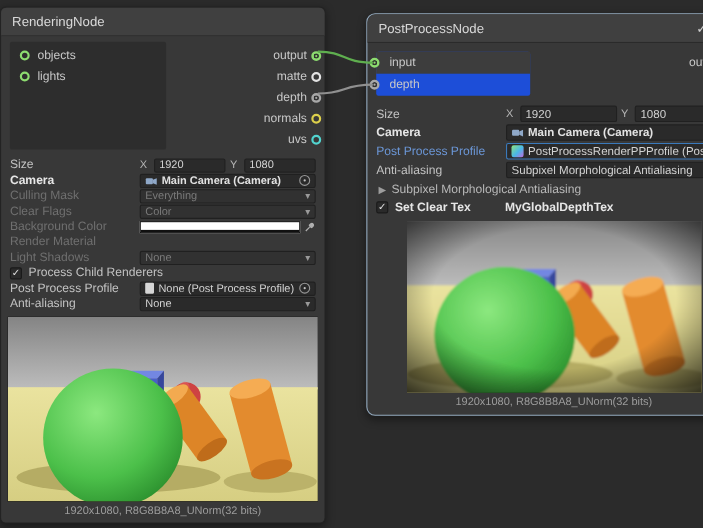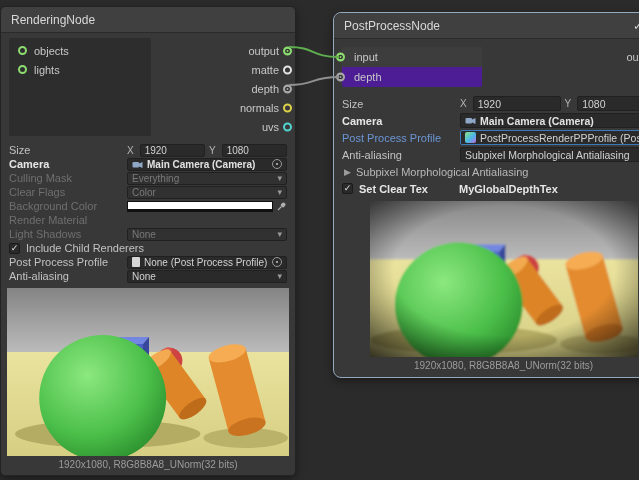--- a/index.html
+++ b/index.html
@@ -24,21 +24,21 @@
   
   .ports { display:flex; padding:5px 0; align-items:stretch; }
   .ports-in { width:142px; background:#2d2d2d; margin-left:8px; padding-top:3px; border-radius:2px; }
   .ports-out { flex:1; padding-top:3px; }
   .port-row { display:flex; align-items:center; gap:7px; height:19px; font-size:11px; color:#c8c8c8; position:relative; }
   .port-row.in  { padding-left:9px; }
   .port-row.out { justify-content:flex-end; padding-right:16px; }
   .port-row.out .dot { position:absolute; right:3px; top:50%; transform:translateY(-50%); }
 
   .ports2 { display:flex; padding:8px 0 6px; align-items:flex-start; }
-  .ports2-in { width:140px; background:#4c1d95; margin-left:8px; border-radius:2px; }
+  .ports2-in { width:140px; background:#1d4ed8; margin-left:8px; border-radius:2px; }
   .ports2-in .port-row { height:20px; padding-left:12px; }
   .ports2-in .port-row.hl { background:#3d3d3d; }
   .ports2-in .dot { position:absolute; left:-6px; top:50%; transform:translateY(-50%); }
   .ports2-out { flex:1; }
   .ports2-out .port-row { height:20px; justify-content:flex-end; padding-right:16px; }
   .ports2-out .dot { position:absolute; right:4px; top:50%; transform:translateY(-50%); }
 
   .dot { width:9px; height:9px; border-radius:50%; flex:none; }
   .c-green { --c:#8ddc70; } .c-white { --c:#e4e4e4; } .c-gray { --c:#a8a8a8; }
   .c-yellow { --c:#ddd04b; } .c-cyan { --c:#52d4cf; }
@@ -254,21 +254,21 @@
           <div class="field disabled">
             <span class="txt">None</span>
             <span class="dd-arrow">▾</span>
           </div>
         </div>
       </div>
       <div class="prow">
         <span class="cbx">
             <span>✓</span>
           </span>
-        <span class="plabel" style="width:auto">Include Child Renderers</span>
+        <span class="plabel" style="width:auto">Process Child Renderers</span>
       </div>
       <div class="prow">
         <span class="plabel">Post Process Profile</span>
         <div class="pvalue">
           <div class="field">
             <span class="page-ico"></span>
             <span class="txt">None (Post Process Profile)</span>
             <span class="picker"></span>
           </div>
         </div>

